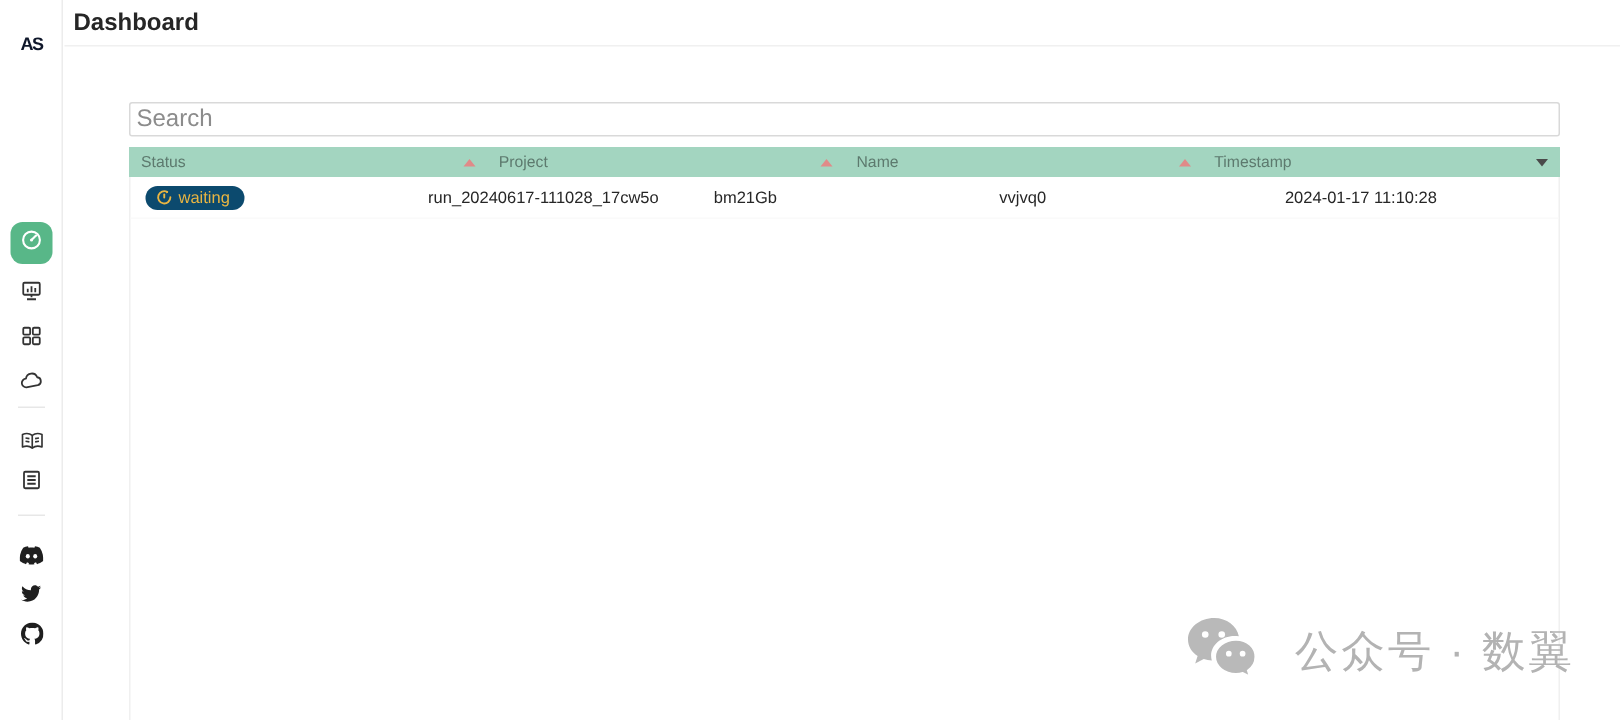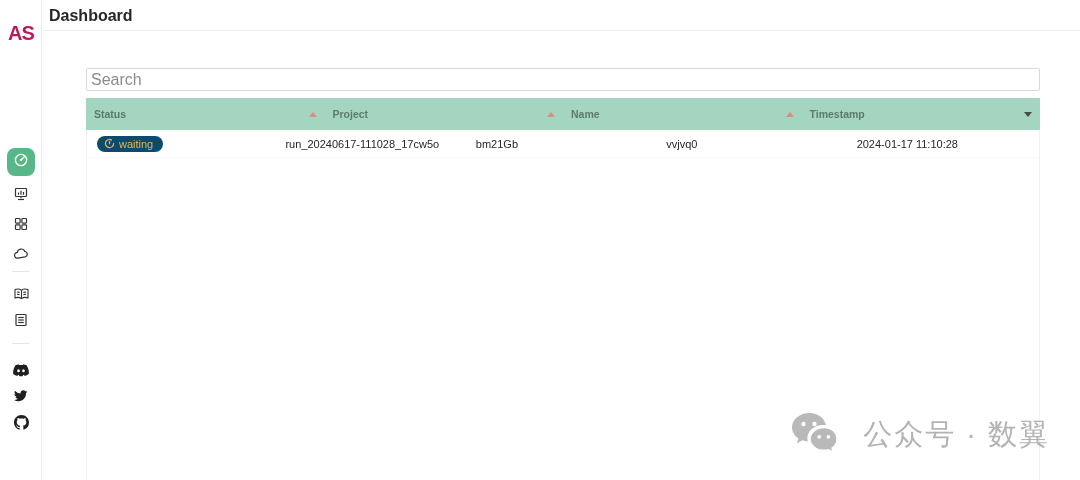--- a/index.html
+++ b/index.html
@@ -4,21 +4,21 @@
 <style>
   * { margin:0; padding:0; box-sizing:border-box; }
   html,body { width:1080px; height:480px; background:#fff; overflow:hidden;
               font-family:"Liberation Sans", sans-serif; }
   .root { position:relative; width:1080px; height:480px; background:#fff; }
 
   
   .sidebar { position:absolute; left:0; top:0; width:42px; height:480px;
              background:#fff; border-right:1px solid #ececec; }
   .logo { position:absolute; left:0; top:22px; width:42px; text-align:center;
-          font-size:20px; font-weight:800; letter-spacing:-1px; color:#be185d; }
+          font-size:12px; font-weight:800; letter-spacing:-1px; color:#0f172a; }
   .nav-item { position:absolute; left:0; width:42px; height:20px;
               display:flex; align-items:center; justify-content:center; cursor:pointer; }
   .nav-item svg { display:block; }
   .nav-active { position:absolute; left:7px; top:148px; width:28px; height:28px;
                 background:#58b788; border-radius:8px;
                 display:flex; align-items:center; justify-content:center; cursor:pointer; }
   .side-divider { position:absolute; left:12px; width:18px; height:1px; background:#e7e7e7; }
 
   
   .topbar { position:absolute; left:43px; top:0; width:1037px; height:31px;
@@ -27,21 +27,21 @@
                   font-size:16px; font-weight:700; color:#262626; }
 
   
   .content { position:absolute; left:86px; top:68px; width:954px; }
   .search-input { width:954px; height:23px; border:1px solid #d9d9d9; border-radius:2px;
                   font-size:16px; color:#333; padding:0 4px; outline:none;
                   font-family:"Liberation Sans", sans-serif; }
   .search-input::placeholder { color:#8c8c8c; }
 
   .table { margin-top:7px; width:954px; }
-  .thead { display:flex; height:32px; background:#a3d5c0;font-weight:bold; }
+  .thead { display:flex; height:20px; background:#a3d5c0; }
   .th { flex:1 1 0; display:flex; align-items:center; justify-content:space-between;
         padding:0 8px; cursor:pointer; }
   .th-label { font-size:10.5px; color:#5d7a6e; }
   .caret-up { width:0; height:0; border-left:4px solid transparent;
               border-right:4px solid transparent; border-bottom:5px solid #e08a88; }
   .caret-down-dark { width:0; height:0; border-left:4px solid transparent;
               border-right:4px solid transparent; border-top:5px solid #4a4a4a; }
   .tbody { width:954px; height:392px; border-left:1px solid #f0f0f0;
            border-right:1px solid #f0f0f0; background:#fff; }
   .trow { display:flex; height:28px; border-bottom:1px solid #fafafa; cursor:pointer; }

